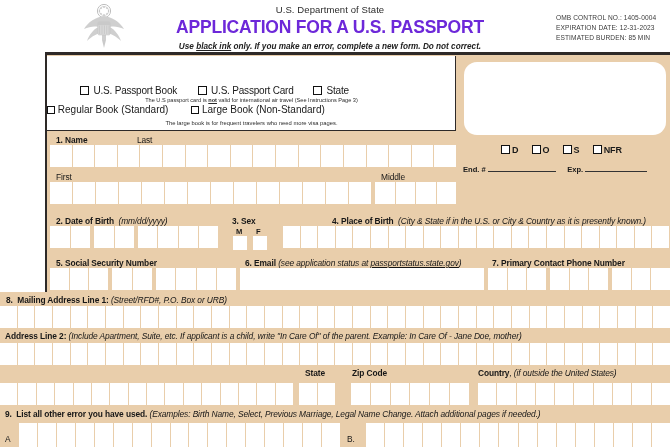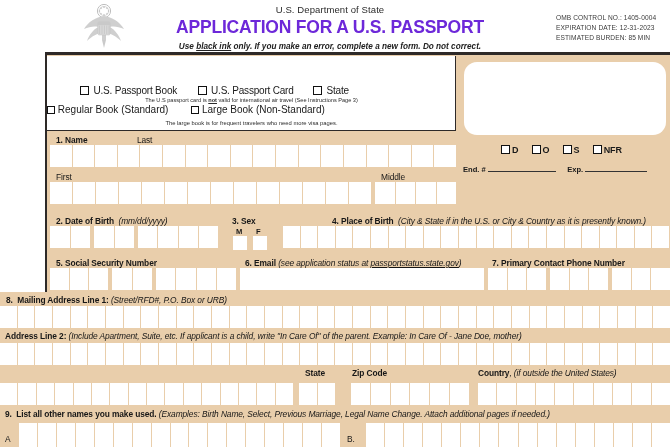--- a/index.html
+++ b/index.html
@@ -472,21 +472,21 @@
     <i></i>
     <i></i>
     <i></i>
     <i></i>
     <i></i>
     <i></i>
 </div>
 
 <div class="band" style="left:0;top:406px;width:670px;height:15px;"></div>
 <div class="lbl" style="left:5px;top:409px;">
-  <span>9.</span>&nbsp;&nbsp;<span>List all other names you make used.</span>&nbsp;<span class="it">(Examples: Birth Name, Select, Previous Marriage, Legal Name Change.  Attach additional  pages if needed.)</span>
+  <span>9.</span>&nbsp;&nbsp;<span>List all other error you have used.</span>&nbsp;<span class="it">(Examples: Birth Name, Select, Previous Marriage, Legal Name Change.  Attach additional  pages if needed.)</span>
 </div>
 
 <div class="band" style="left:0;top:421px;width:670px;height:26px;"></div>
 <div class="lbl norm" style="left:5px;top:434px;font-weight:normal;">A</div>
 <div class="comb" style="left:19px;top:423px;width:321px;height:24px;">
   <i></i>
     <i></i>
     <i></i>
     <i></i>
     <i></i>

